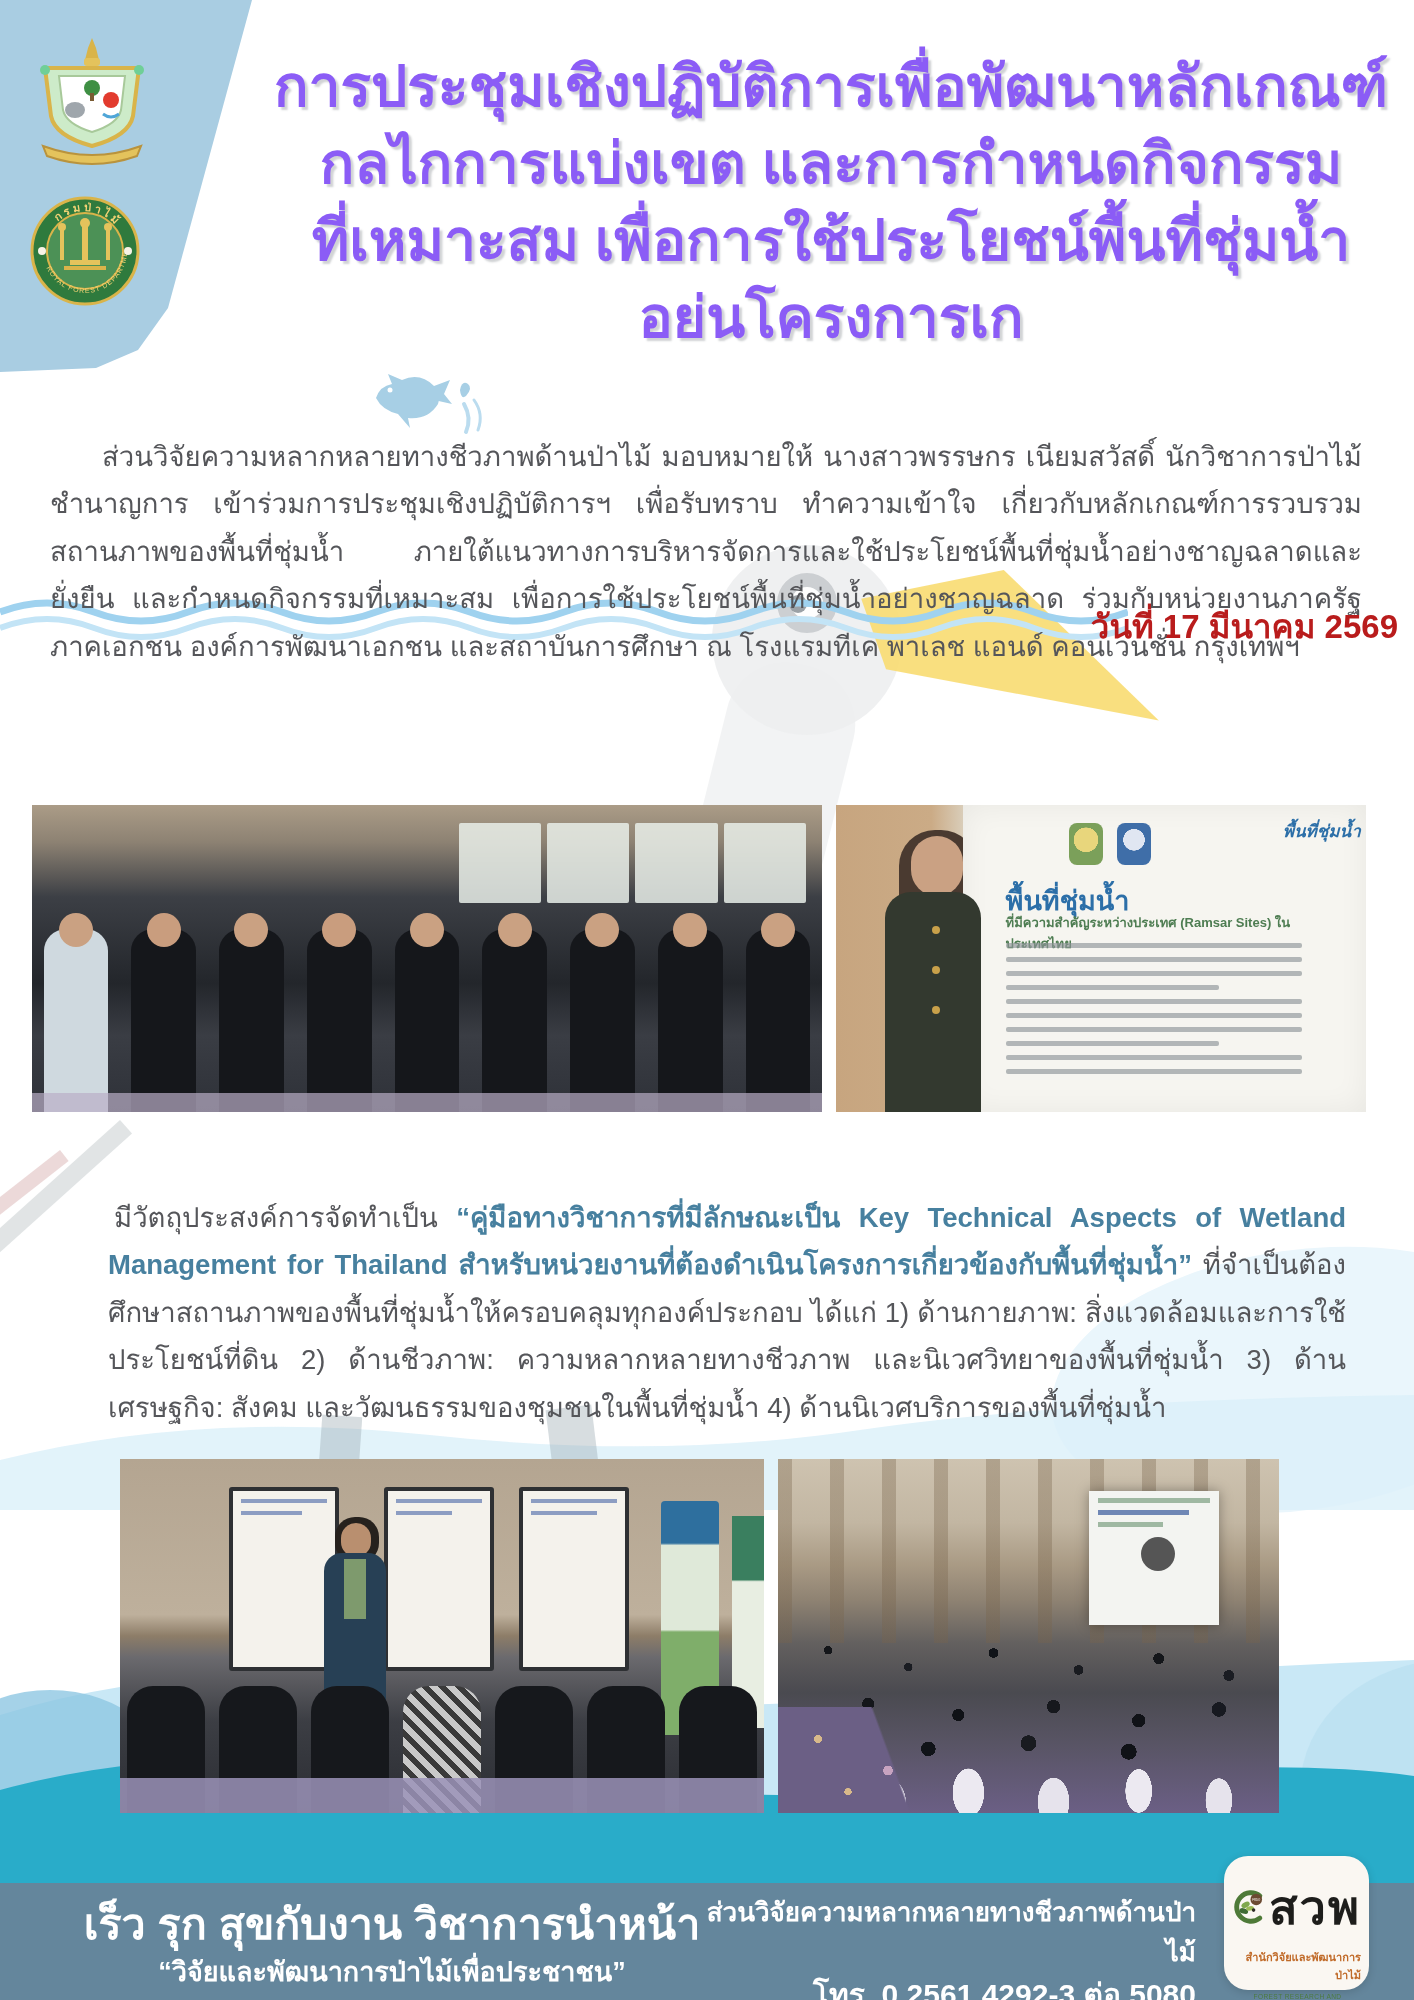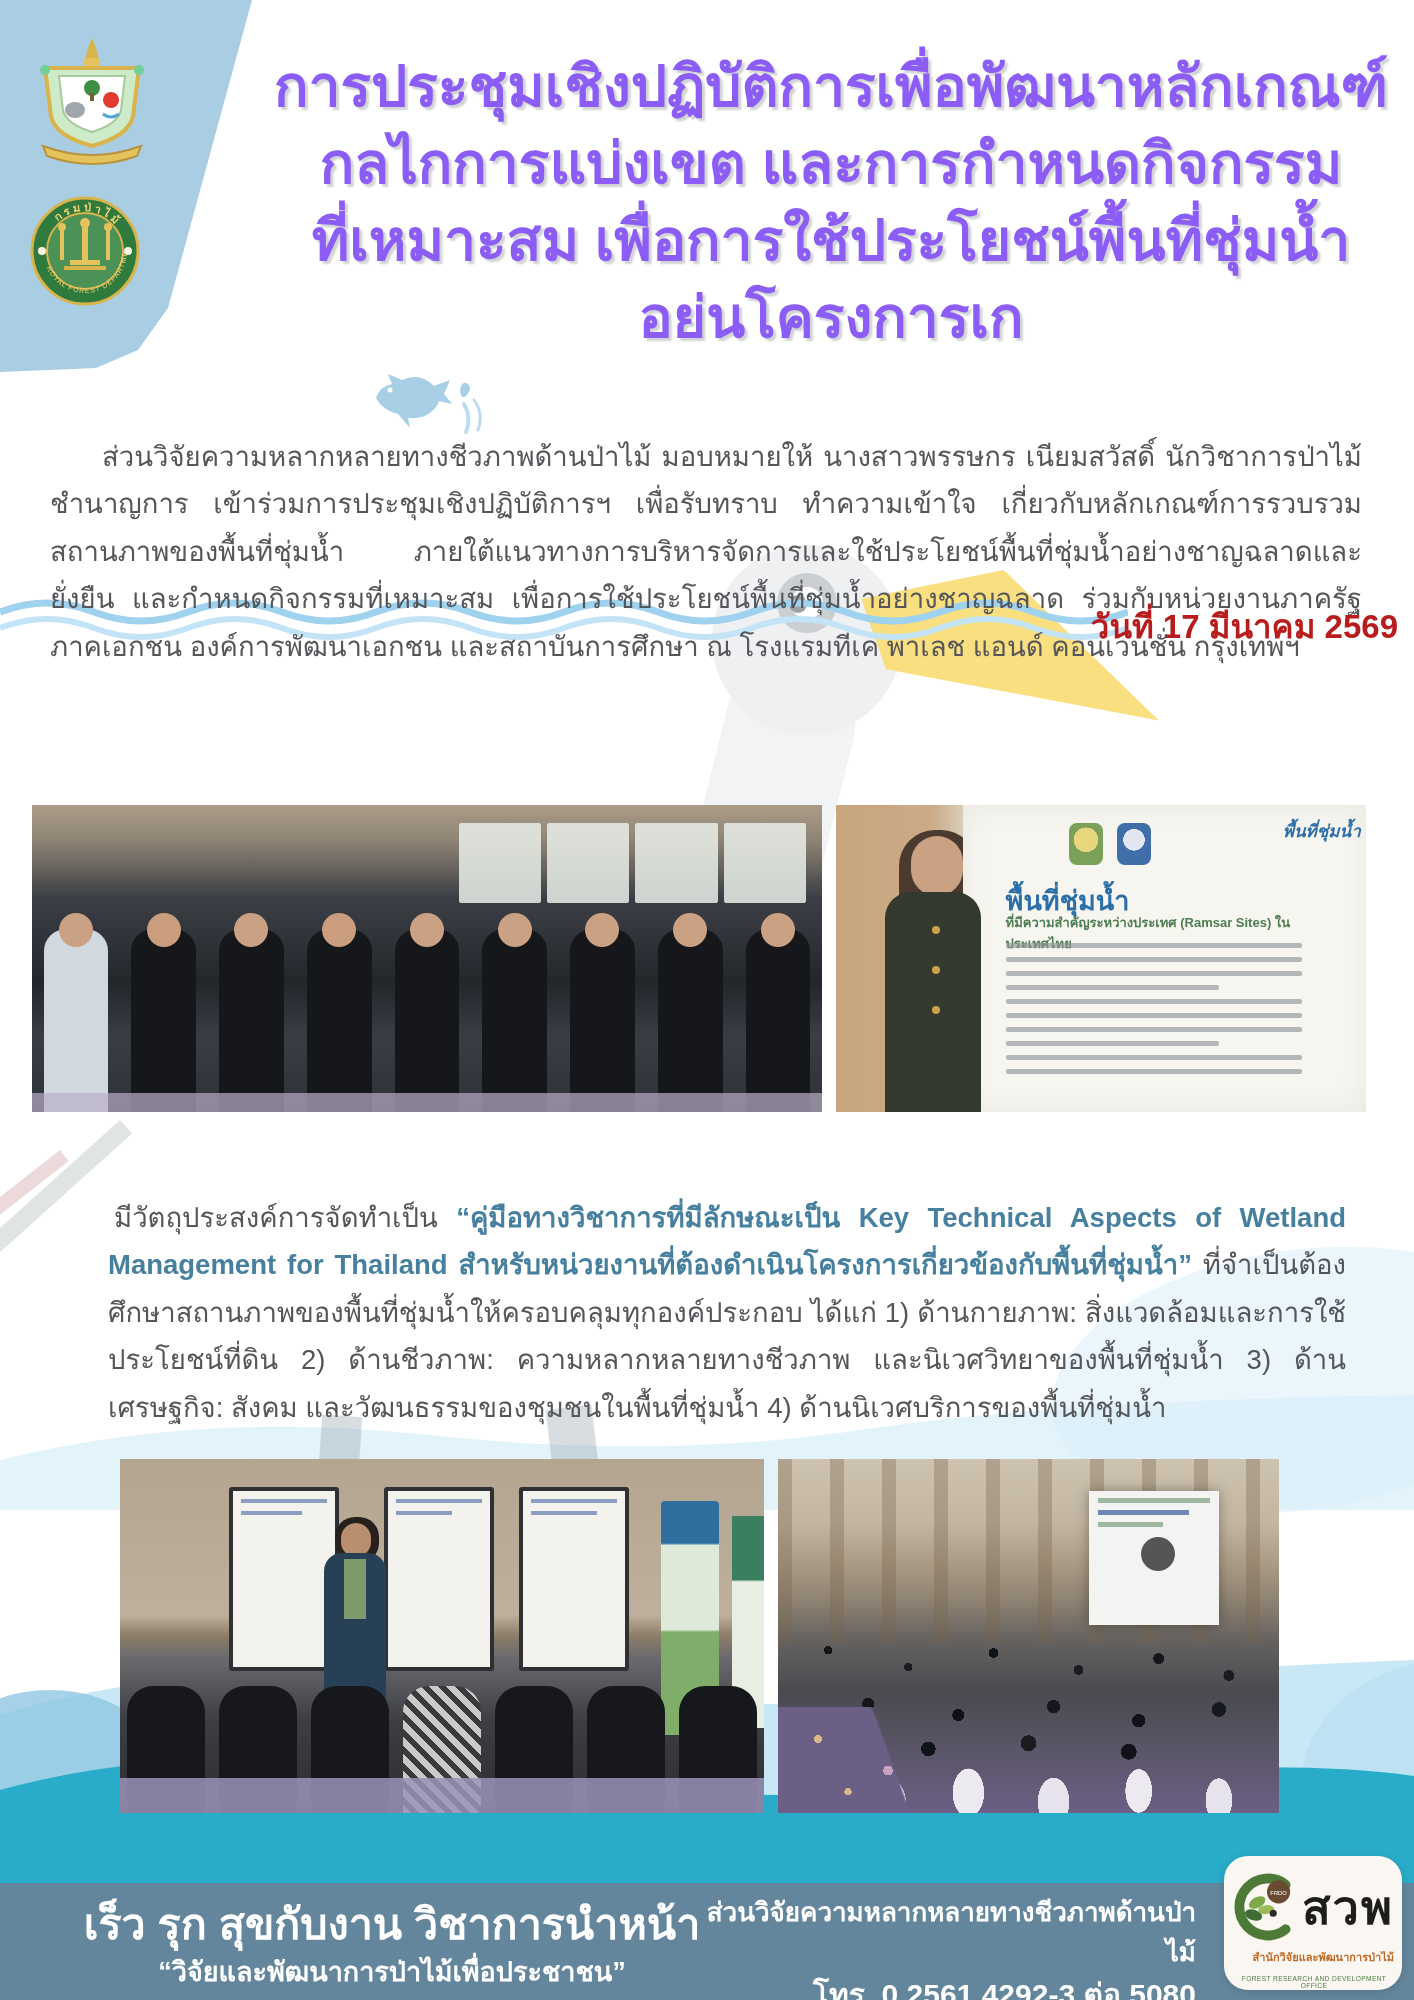--- a/index.html
+++ b/index.html
@@ -155,21 +155,21 @@
   
   .footer-wave{position:absolute;left:0;top:1738px;z-index:2;}
   .footer-band{position:absolute;left:0;top:1883px;width:1414px;height:117px;background:#64869C;z-index:2;}
   .footer-text{position:absolute;z-index:4;color:#ffffff;}
   .slogan{left:56px;top:1890px;width:672px;text-align:center;font-size:43px;font-weight:700;}
   .sub-slogan{left:56px;top:1950px;width:672px;text-align:center;font-size:27px;font-weight:700;}
   .dept-block{left:700px;top:1892px;width:496px;text-align:right;}
   .dept-name{font-size:26px;font-weight:600;line-height:40px;}
   .dept-phone{font-size:30px;font-weight:600;line-height:46px;}
   .logo-card{
-    position:absolute;left:1224px;top:1856px;width:178px;height:134px;z-index:5;
+    position:absolute;left:1224px;top:1856px;width:145px;height:134px;z-index:5;
     background:#FAF7F2;border-radius:24px;box-shadow:0 2px 8px rgba(0,0,0,.15);
     padding:14px 8px 8px 10px;
   }
   .logo-row{display:flex;align-items:center;}
   .frdo-abbr{font-size:47px;font-weight:700;color:#1d1d1b;letter-spacing:2px;line-height:1;margin-left:2px;}
   .frdo-th{font-size:11px;color:#C06A28;font-weight:700;margin:4px 0 9px 0;text-align:right;}
   .frdo-en{font-size:6.6px;color:#4C7A3F;letter-spacing:.4px;text-align:center;}
 </style>
 </head>
 <body>

